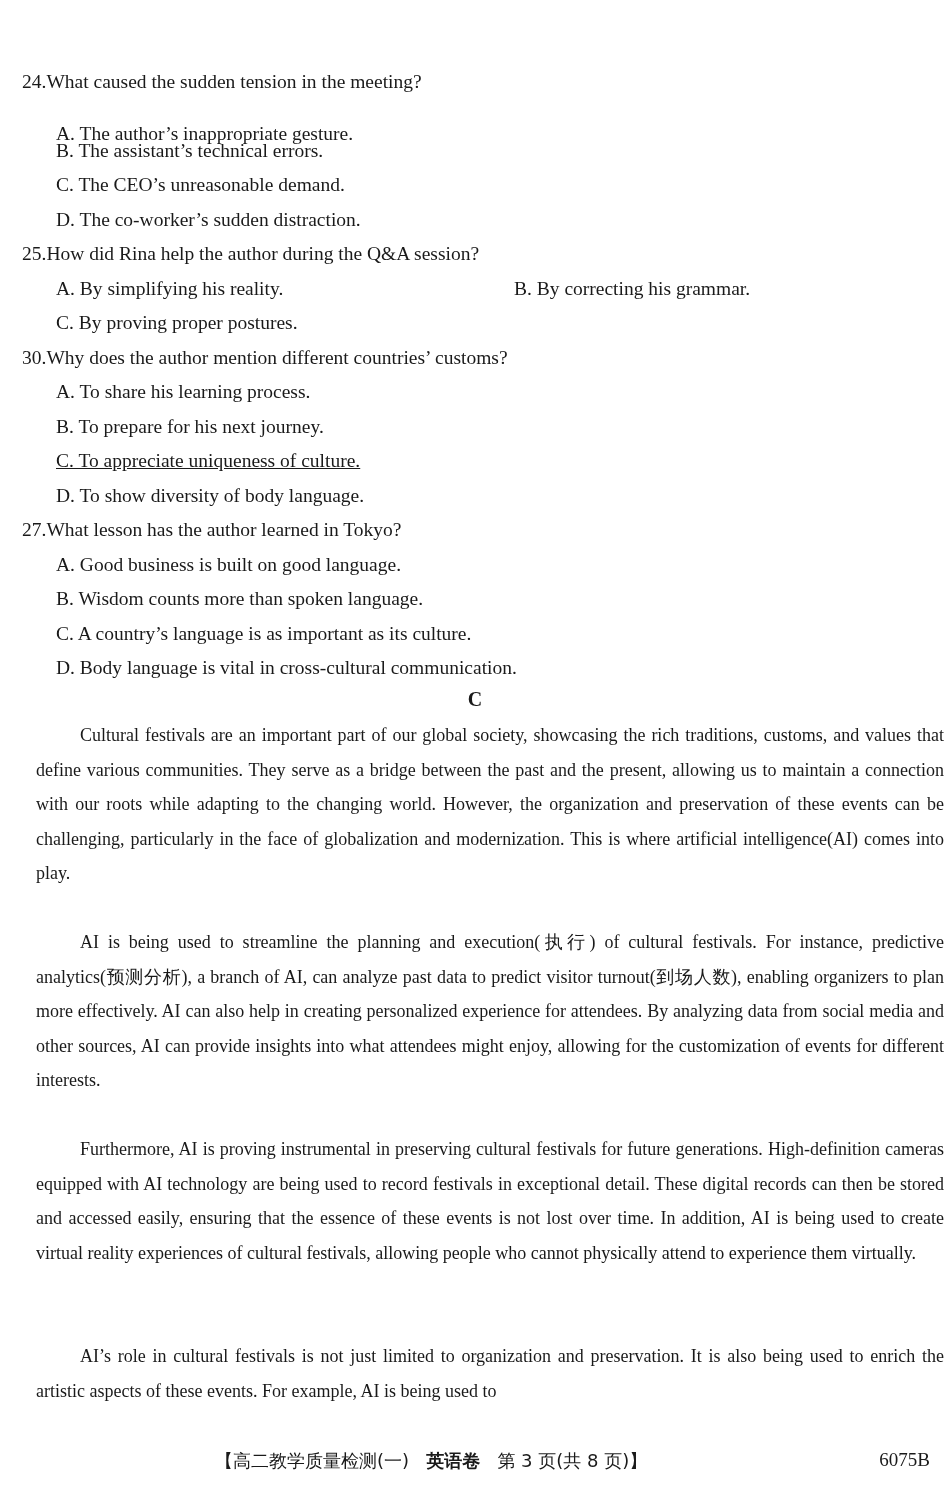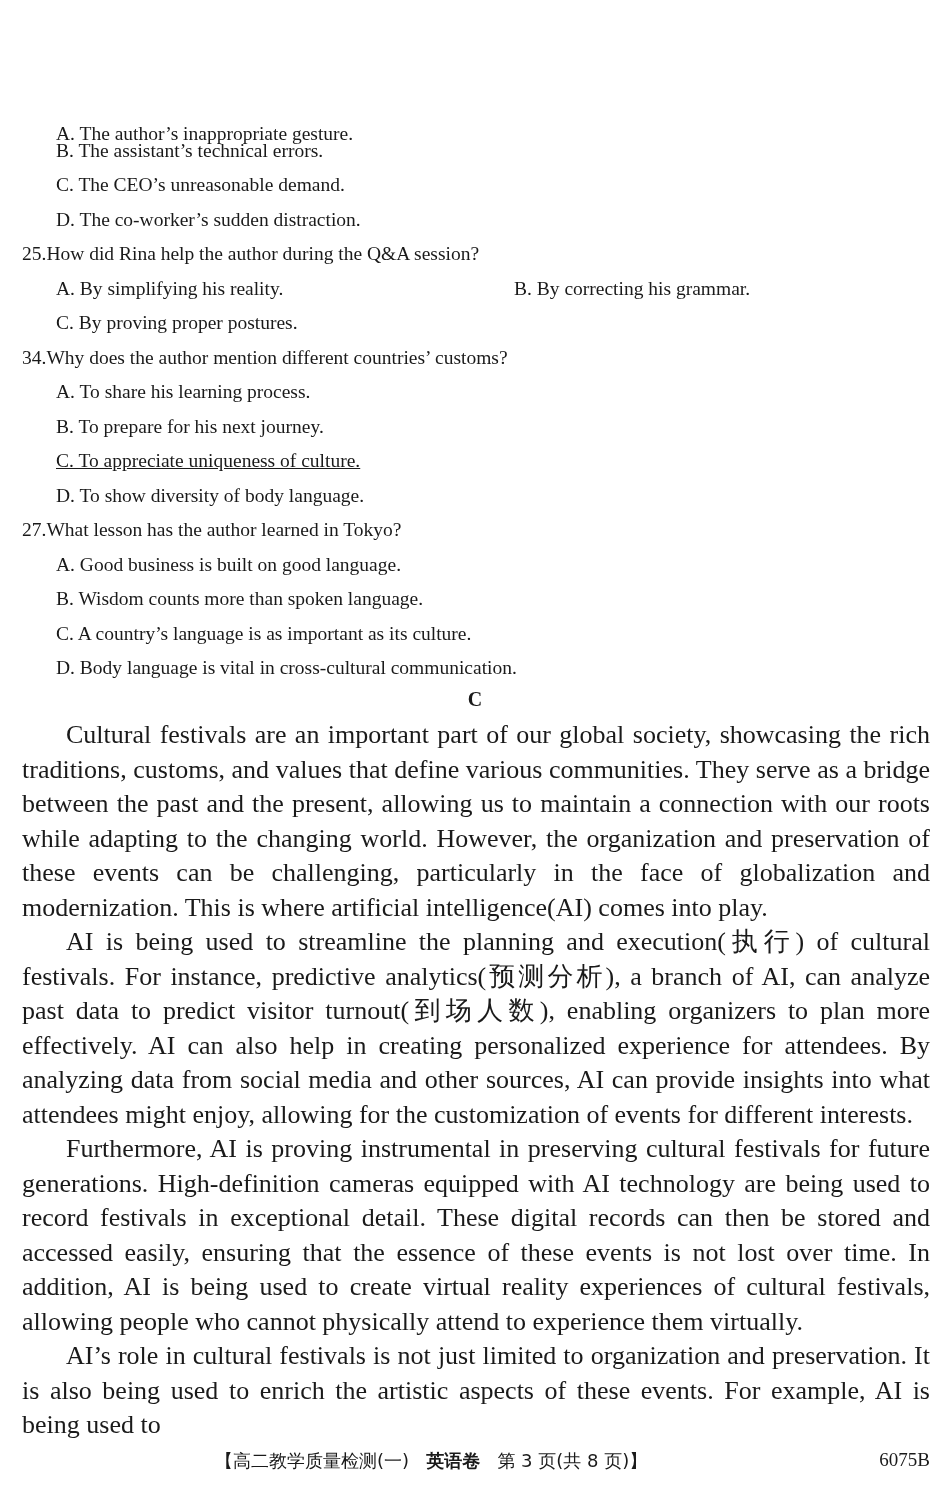--- a/index.html
+++ b/index.html
@@ -7,46 +7,49 @@
     width: 950px; height: 1494px; position: relative; overflow: hidden;
     font-family: "Liberation Serif", "DejaVu Serif", serif;
     color: #1a1a1a;
   }
   .page { position: absolute; left: 0; top: 0; width: 950px; height: 1494px; }
   .line { position: absolute; font-size: 19.5px; line-height: 24px; white-space: nowrap; }
   .q { left: 22px; }
   .opt { left: 56px; }
   .opt2 { left: 514px; }
   .section-title { position: absolute; left: 0; width: 950px; text-align: center; font-weight: bold; font-size: 20px; top: 688px; }
-  .para { position: absolute; left: 22px; width: 908px; font-size: 26px; line-height: 34.5px; text-align: justify; text-align-last: left; }
+  .para { position: absolute; left: 36px; width: 908px; font-size: 18px; line-height: 34.5px; text-align: justify; text-align-last: left; }
   .para .indent { display: inline-block; width: 44px; }
   .footer { position: absolute; top: 1449px; left: 0; width: 950px; font-size: 19px; }
   .footer-center { position: absolute; left: 215px; white-space: nowrap; font-family: "DejaVu Sans", sans-serif; font-size: 18px; }
   .footer-center b { font-weight: bold; }
   .footer-code { position: absolute; right: 20px; white-space: nowrap; font-size: 19px; }
 </style>
 </head>
 <body>
 
 <div class="page">
 
+  <div class="line q" style="top:70px;">
+    <span>24.</span><span>What caused the sudden tension in the meeting?</span>
+  </div>
   <div class="line opt" style="top:122px;">A. The author’s inappropriate gesture.</div>
   <div class="line opt" style="top:139px;">B. The assistant’s technical errors.</div>
   <div class="line opt" style="top:173px;">C. The CEO’s unreasonable demand.</div>
   <div class="line opt" style="top:208px;">D. The co-worker’s sudden distraction.</div>
 
   <div class="line q" style="top:242px;">
     <span>25.</span><span>How did Rina help the author during the Q&amp;A session?</span>
   </div>
   <div class="line opt" style="top:277px;">A. By simplifying his reality.</div>
   <div class="line opt2" style="top:277px;">B. By correcting his grammar.</div>
   <div class="line opt" style="top:311px;">C. By proving proper postures.</div>
 
   <div class="line q" style="top:346px;">
-    <span>34.</span><span>Why does the author mention different countries’ customs?</span>
+    <span>30.</span><span>Why does the author mention different countries’ customs?</span>
   </div>
   <div class="line opt" style="top:380px;">A. To share his learning process.</div>
   <div class="line opt" style="top:415px;">B. To prepare for his next journey.</div>
   <div class="line opt" style="top:449px;text-decoration:underline;">C. To appreciate uniqueness of culture.</div>
   <div class="line opt" style="top:484px;">D. To show diversity of body language.</div>
 
   <div class="line q" style="top:518px;">
     <span>27.</span><span>What lesson has the author learned in Tokyo?</span>
   </div>
   <div class="line opt" style="top:553px;">A. Good business is built on good language.</div>

